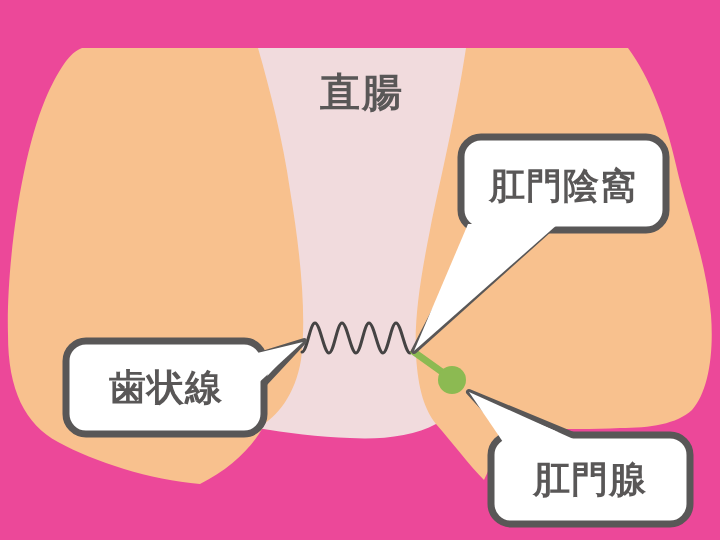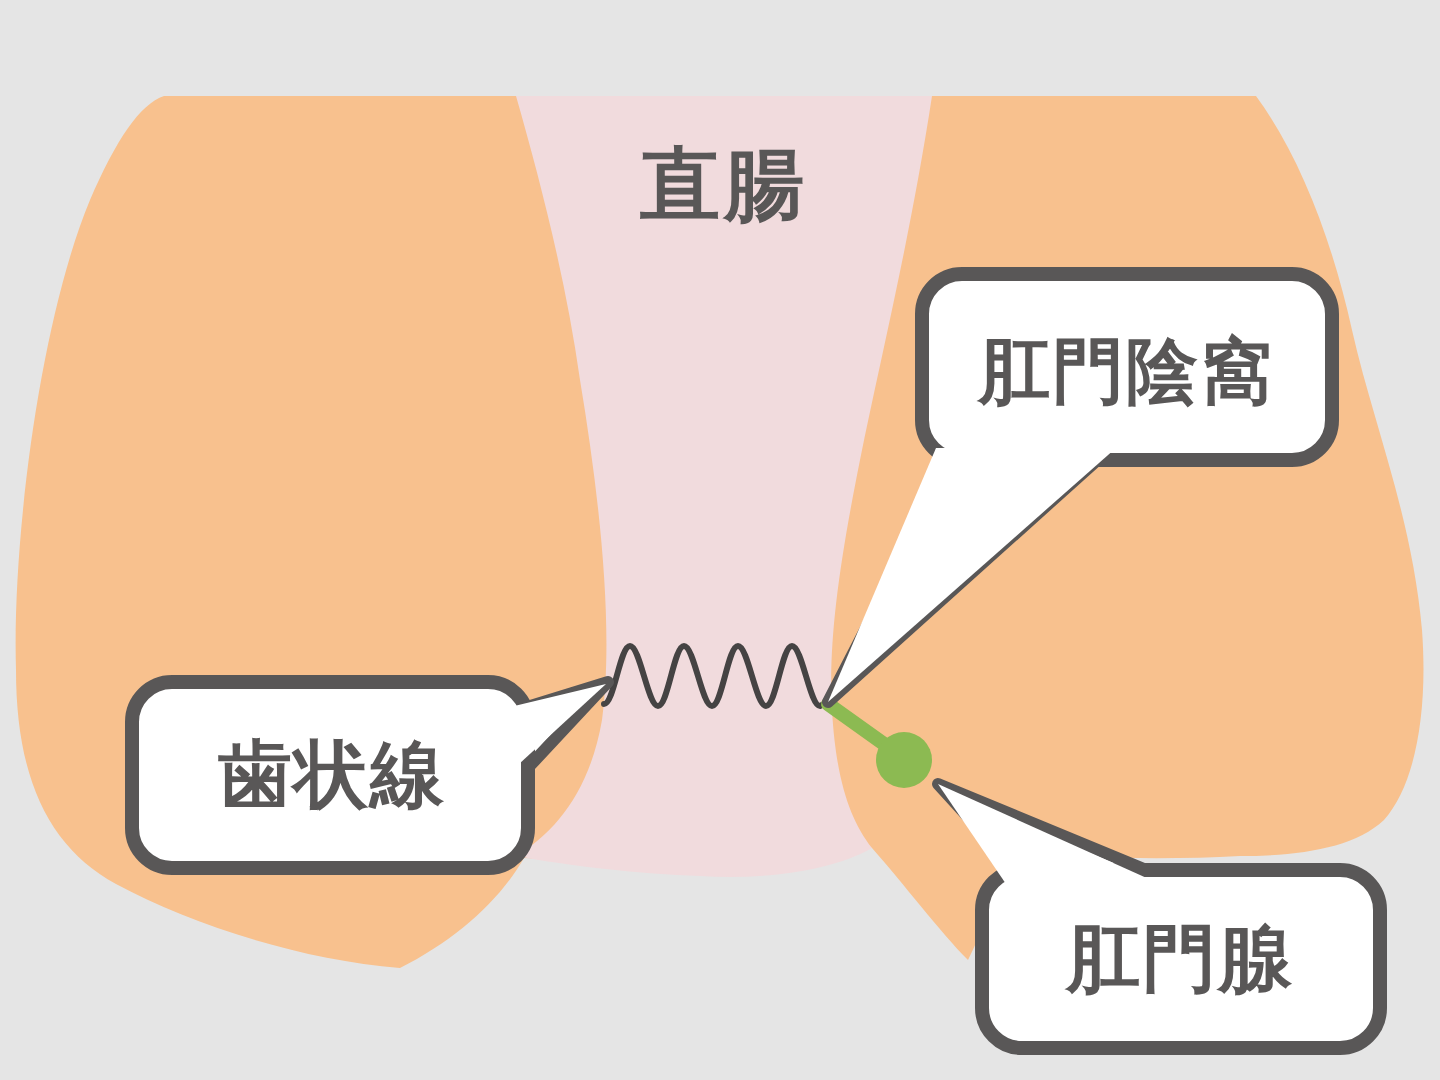--- a/index.html
+++ b/index.html
@@ -4,21 +4,21 @@
 <style>
   html, body {
     margin: 0;
     padding: 0;
     background: #ffffff;
   }
   .stage {
     position: relative;
     width: 720px;
     height: 540px;
-    background: #e5e5e5;
+    background: #ec4899;
     overflow: hidden;
     font-family: "DejaVu Sans", "Liberation Sans", sans-serif;
   }
   svg { display: block; }
   .label-text {
     font-family: "DejaVu Sans", "Liberation Sans", sans-serif;
     font-weight: bold;
   }
 </style>
 </head>

